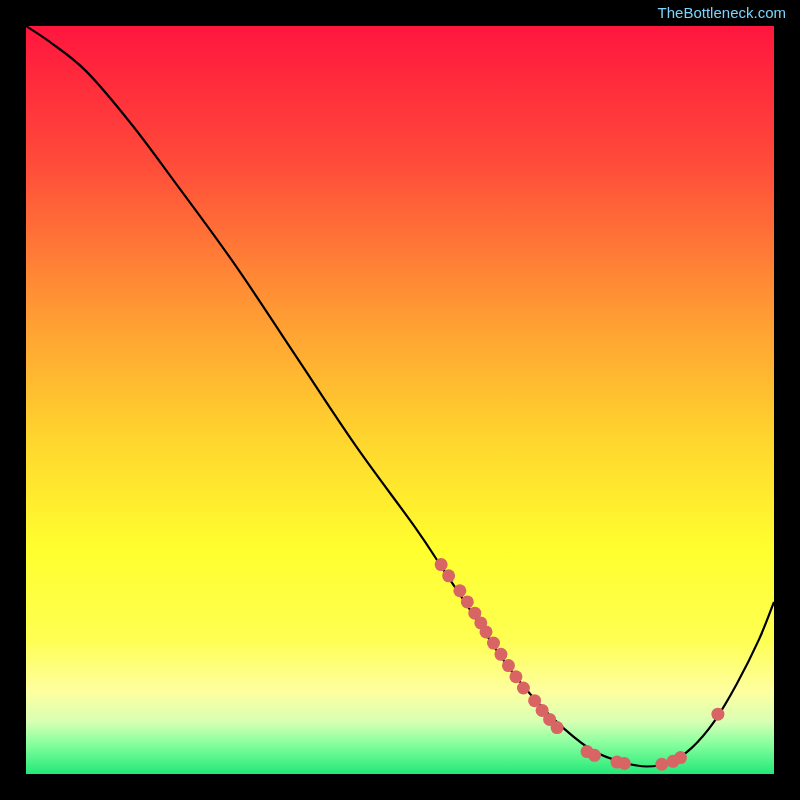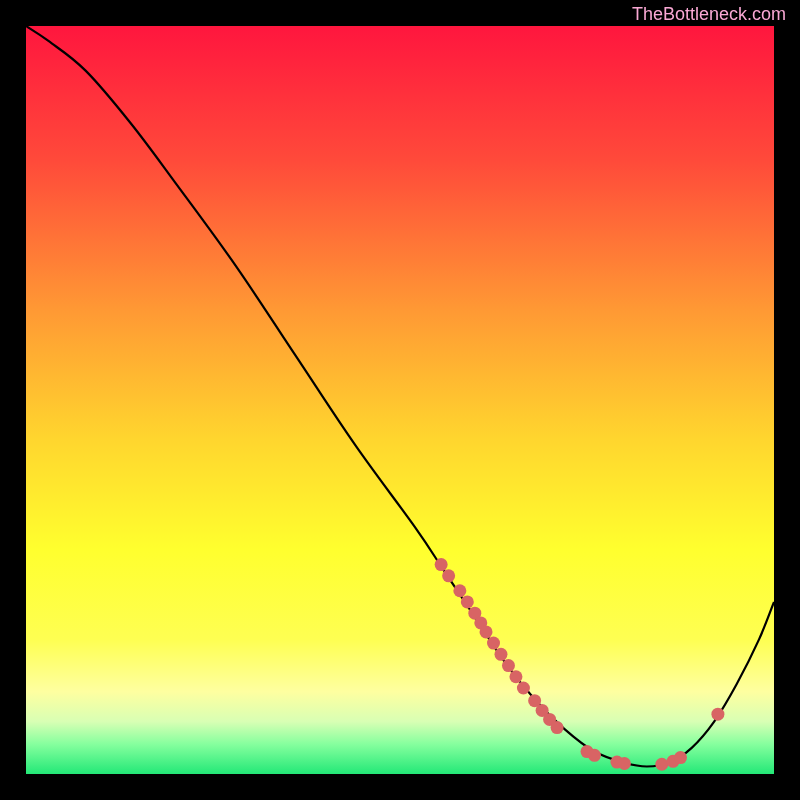--- a/index.html
+++ b/index.html
@@ -7,22 +7,22 @@
   width: 800px;
   height: 800px;
   background: #000;
   font-family: Arial, sans-serif;
   position: relative;
 }
 .watermark {
   position: absolute;
   top: 4px;
   right: 14px;
-  color: #f9a8d4;
-  font-size: 18px;
+  color: #7dd3fc;
+  font-size: 15px;
   font-weight: 500;
   z-index: 10;
 }
 .plot-area {
   position: absolute;
   top: 26px;
   left: 26px;
   width: 748px;
   height: 748px;
 }

